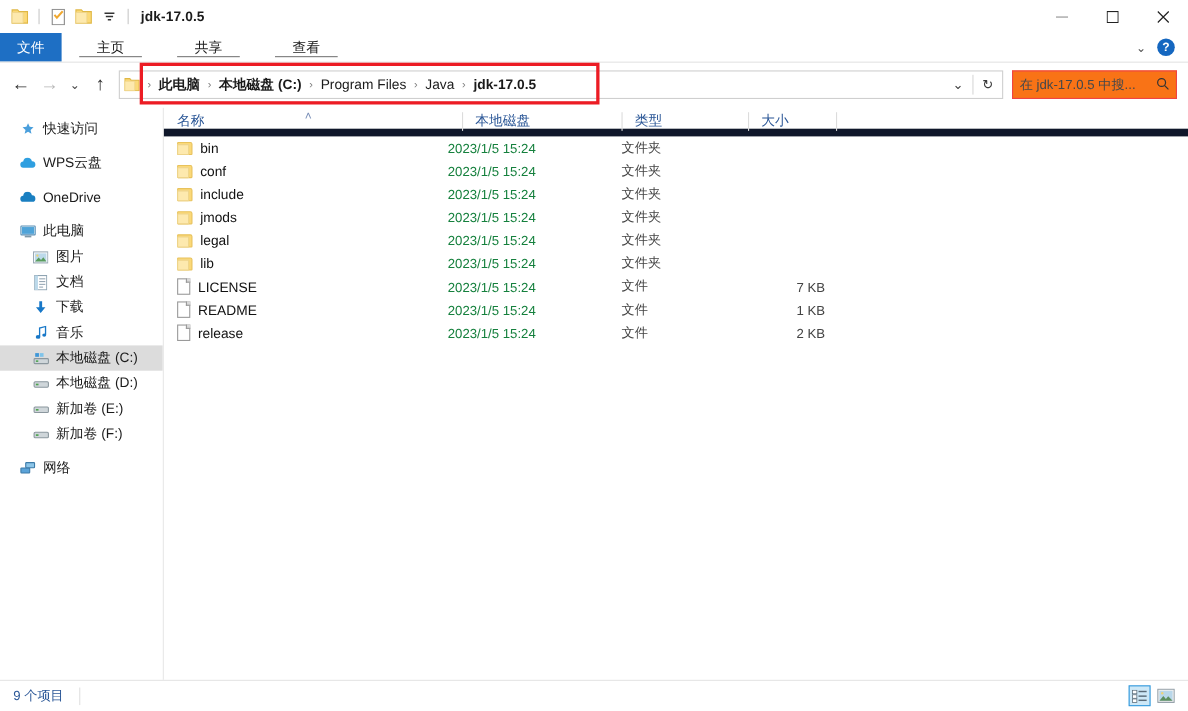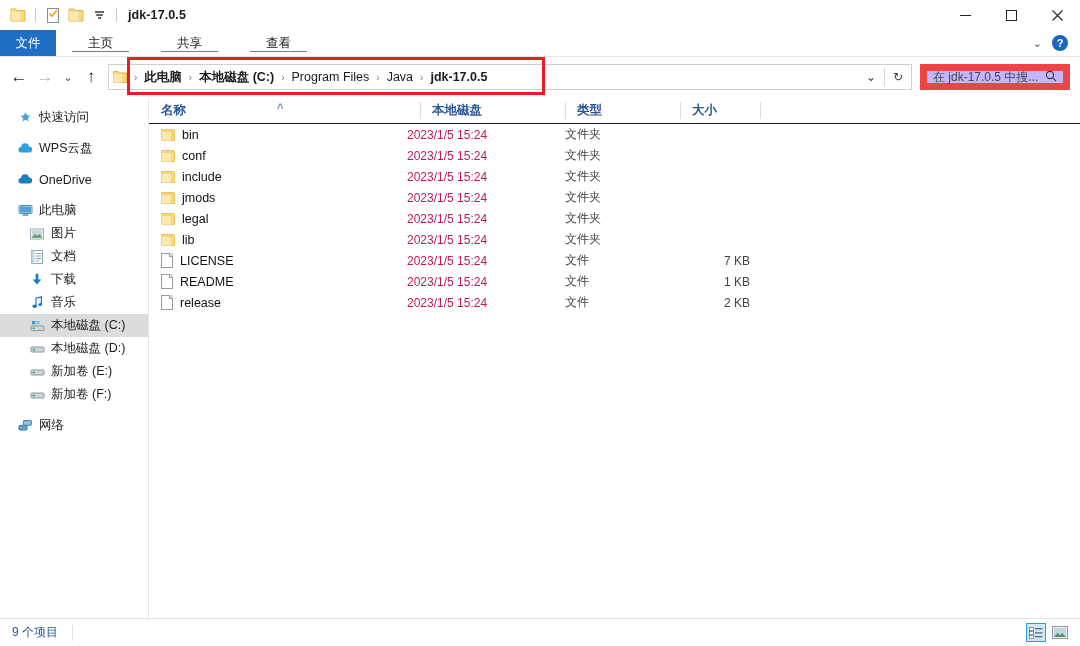--- a/index.html
+++ b/index.html
@@ -65,21 +65,21 @@
   .crumbs { display:flex; align-items:center; height:26px; flex:1; overflow:hidden; }
   .crumb { font-size:12.5px; color:#1a1a1a; padding:0 4px; white-space:nowrap; }
   .crumb.bold { font-weight:bold; }
   .crumb.u { text-decoration:none; }
   .crumb-sep { font-size:10px; color:#7d7d7d; padding:0 3px; }
   .addr-right { display:flex; align-items:center; height:26px; }
   .addr-btn { width:26px; height:24px; display:flex; align-items:center; justify-content:center;
               font-size:12px; color:#3a3a3a; }
   .addr-div { width:1px; height:18px; background:#d8d8d8; }
   .searchbox {
-    width:150px; height:26px; border:7px solid #ef4444; background:#c4b5fd; margin:0 10px 0 8px;
+    width:150px; height:26px; border:1px solid #ef4444; background:#f97316; margin:0 10px 0 8px;
     display:flex; align-items:center; padding:0 6px;
   }
   .search-ph { font-size:12px; color:#44484c; flex:1; white-space:nowrap; overflow:hidden; }
   .search-ico { font-size:12px; color:#333; }
 
   
   .redbox {
     position:absolute; left:127px; top:57px; width:418px; height:38px;
     border:3px solid #ec1c24; pointer-events:none; z-index:40;
   }
@@ -95,34 +95,34 @@
   }
   .sb-item.sel { background:#dcdcdc; }
   .sb-ico { width:18px; display:flex; align-items:center; justify-content:center; margin-right:5px; flex:0 0 auto; }
   .sb-gap { height:8px; }
   .sb-l0 { padding-left:16px; }
   .sb-l1 { padding-left:28px; }
   .vdiv { position:absolute; left:148px; top:98px; width:1px; height:520px; background:#e6e6e6; }
 
   
   .listarea { position:absolute; left:149px; top:98px; width:931px; height:520px; background:#fff; }
-  .colhead { position:relative; height:26px; border-bottom:1px solid #0f172a;font-weight:bold; }
+  .colhead { position:relative; height:26px; border-bottom:7px solid #0f172a; }
   .col {
     position:absolute; top:0; height:25px; display:flex; align-items:center;
     font-size:12.5px; color:#2b5797;
   }
   .col .lbl { padding-left:12px; }
   .coldiv { position:absolute; top:4px; width:1px; height:17px; background:#dcdcdc; }
   .sortcaret { position:absolute; top:2px; font-size:11px; color:#7a8fb8; }
 
   .rows { position:relative; }
   .row { height:21px; display:flex; align-items:center; position:relative; }
   .cell-name { position:absolute; left:0; display:flex; align-items:center; padding-left:12px; }
   .cell-name .nm { font-size:12.5px; color:#111; margin-left:7px; white-space:nowrap; }
-  .cell-date { position:absolute; font-size:12px; color:#be185d; }
+  .cell-date { position:absolute; font-size:12px; color:#15803d; }
   .cell-type { position:absolute; font-size:12px; color:#444; }
   .cell-size { position:absolute; font-size:12px; color:#444; text-align:right; }
 
   
   .folder-ico { width:14px; height:13px; position:relative; display:inline-block; }
   .folder-ico .bk { position:absolute; left:0; top:1px; width:14px; height:12px; background:#fbd978; border:1px solid #e8c25c; border-radius:1px 2px 1px 1px; }
   .folder-ico .fr { position:absolute; left:0; top:3px; width:11px; height:10px; background:#fde9ae; border:1px solid #eed48a; border-radius:0 0 1px 1px; }
   .file-ico { width:12px; height:15px; position:relative; display:inline-block; }
   .file-ico .pg { position:absolute; left:0; top:0; width:12px; height:15px; background:#fff; border:1px solid #9a9a9a; }
   .file-ico .cr { position:absolute; right:0; top:0; width:4px; height:4px; background:#d9d9d9; border-left:1px solid #9a9a9a; border-bottom:1px solid #9a9a9a; }

